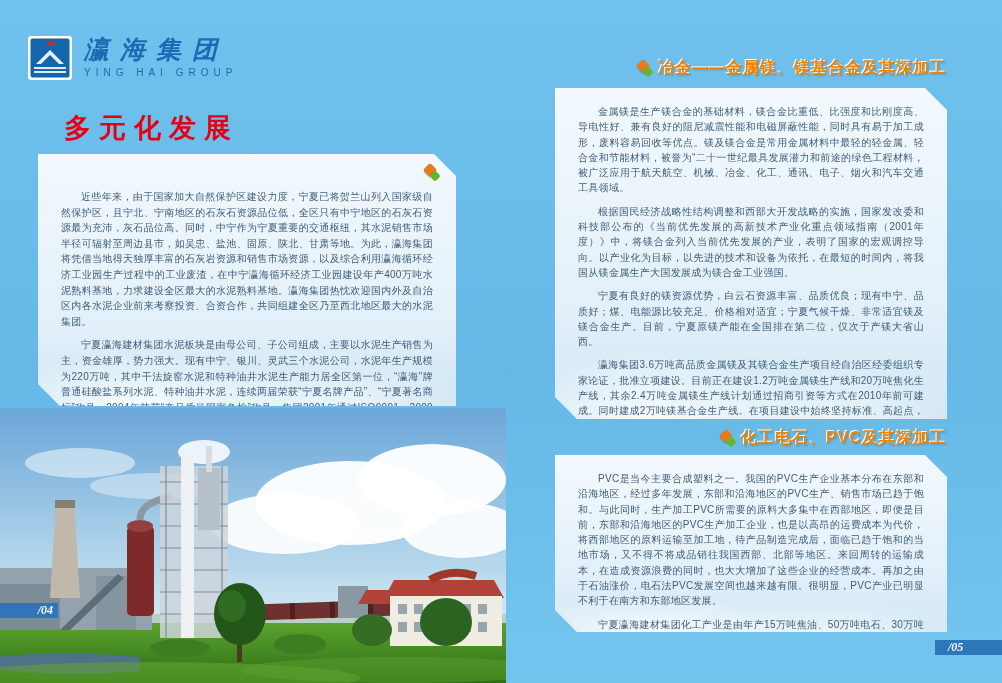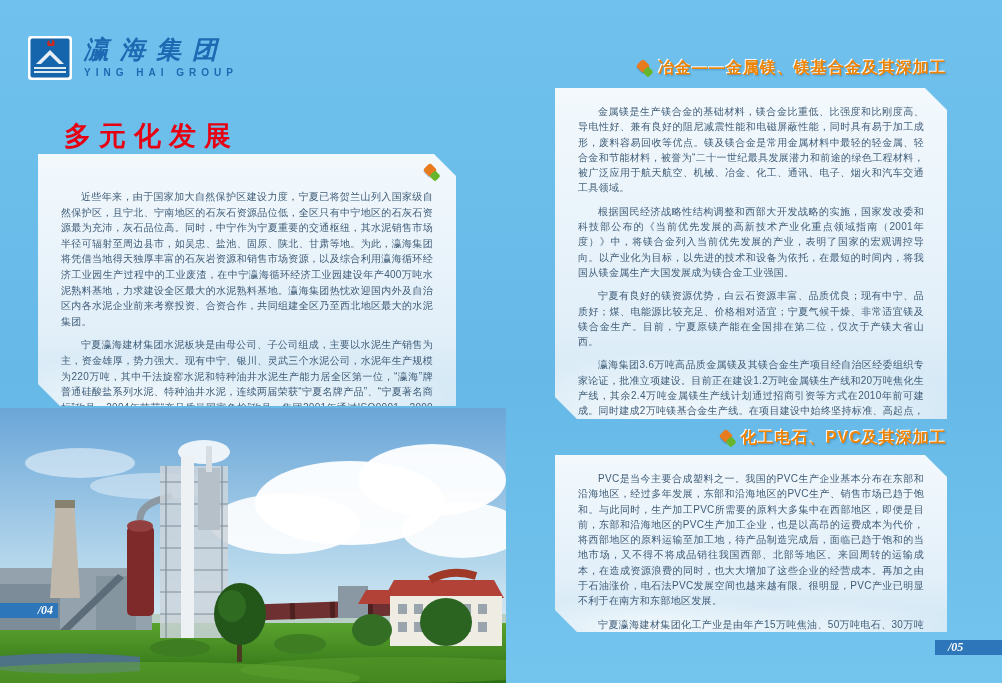--- a/index.html
+++ b/index.html
@@ -10,24 +10,24 @@
   }
   
   .brand{position:absolute;left:28px;top:36px;display:flex;align-items:flex-start;gap:12px;}
   .logo-mark{width:44px;height:44px;flex:0 0 auto;}
   .brand-cn{
     font-family:"DejaVu Serif","Liberation Serif",serif;
     font-size:25px;font-weight:bold;font-style:italic;color:#1d6ab2;
     letter-spacing:11px;white-space:nowrap;line-height:1.1;
   }
   .brand-en{
-    font-size:10px;font-weight:bold;color:#1d6ab2;letter-spacing:5px;margin-top:3px;white-space:nowrap;
+    font-size:10px;font-weight:normal;color:#1d6ab2;letter-spacing:5px;margin-top:3px;white-space:nowrap;
   }
   .page-title{
-    position:absolute;left:64px;top:118px;margin:0;
+    position:absolute;left:64px;top:110px;margin:0;
     font-size:27px;font-weight:bold;color:#e60012;letter-spacing:8px;white-space:nowrap;
   }
   
   .panel{
     position:absolute;box-sizing:border-box;
     background:
       radial-gradient(ellipse 60% 30% at 25% 100%,rgba(255,255,255,.85),rgba(255,255,255,0) 70%),
       radial-gradient(ellipse 50% 25% at 70% 100%,rgba(255,255,255,.6),rgba(255,255,255,0) 70%),
       linear-gradient(180deg,#f3f9fd 0%,#e2eff9 70%,#cfe6f4 100%);
     clip-path:polygon(0 0,calc(100% - 22px) 0,100% 22px,100% 100%,22px 100%,0 calc(100% - 22px));

